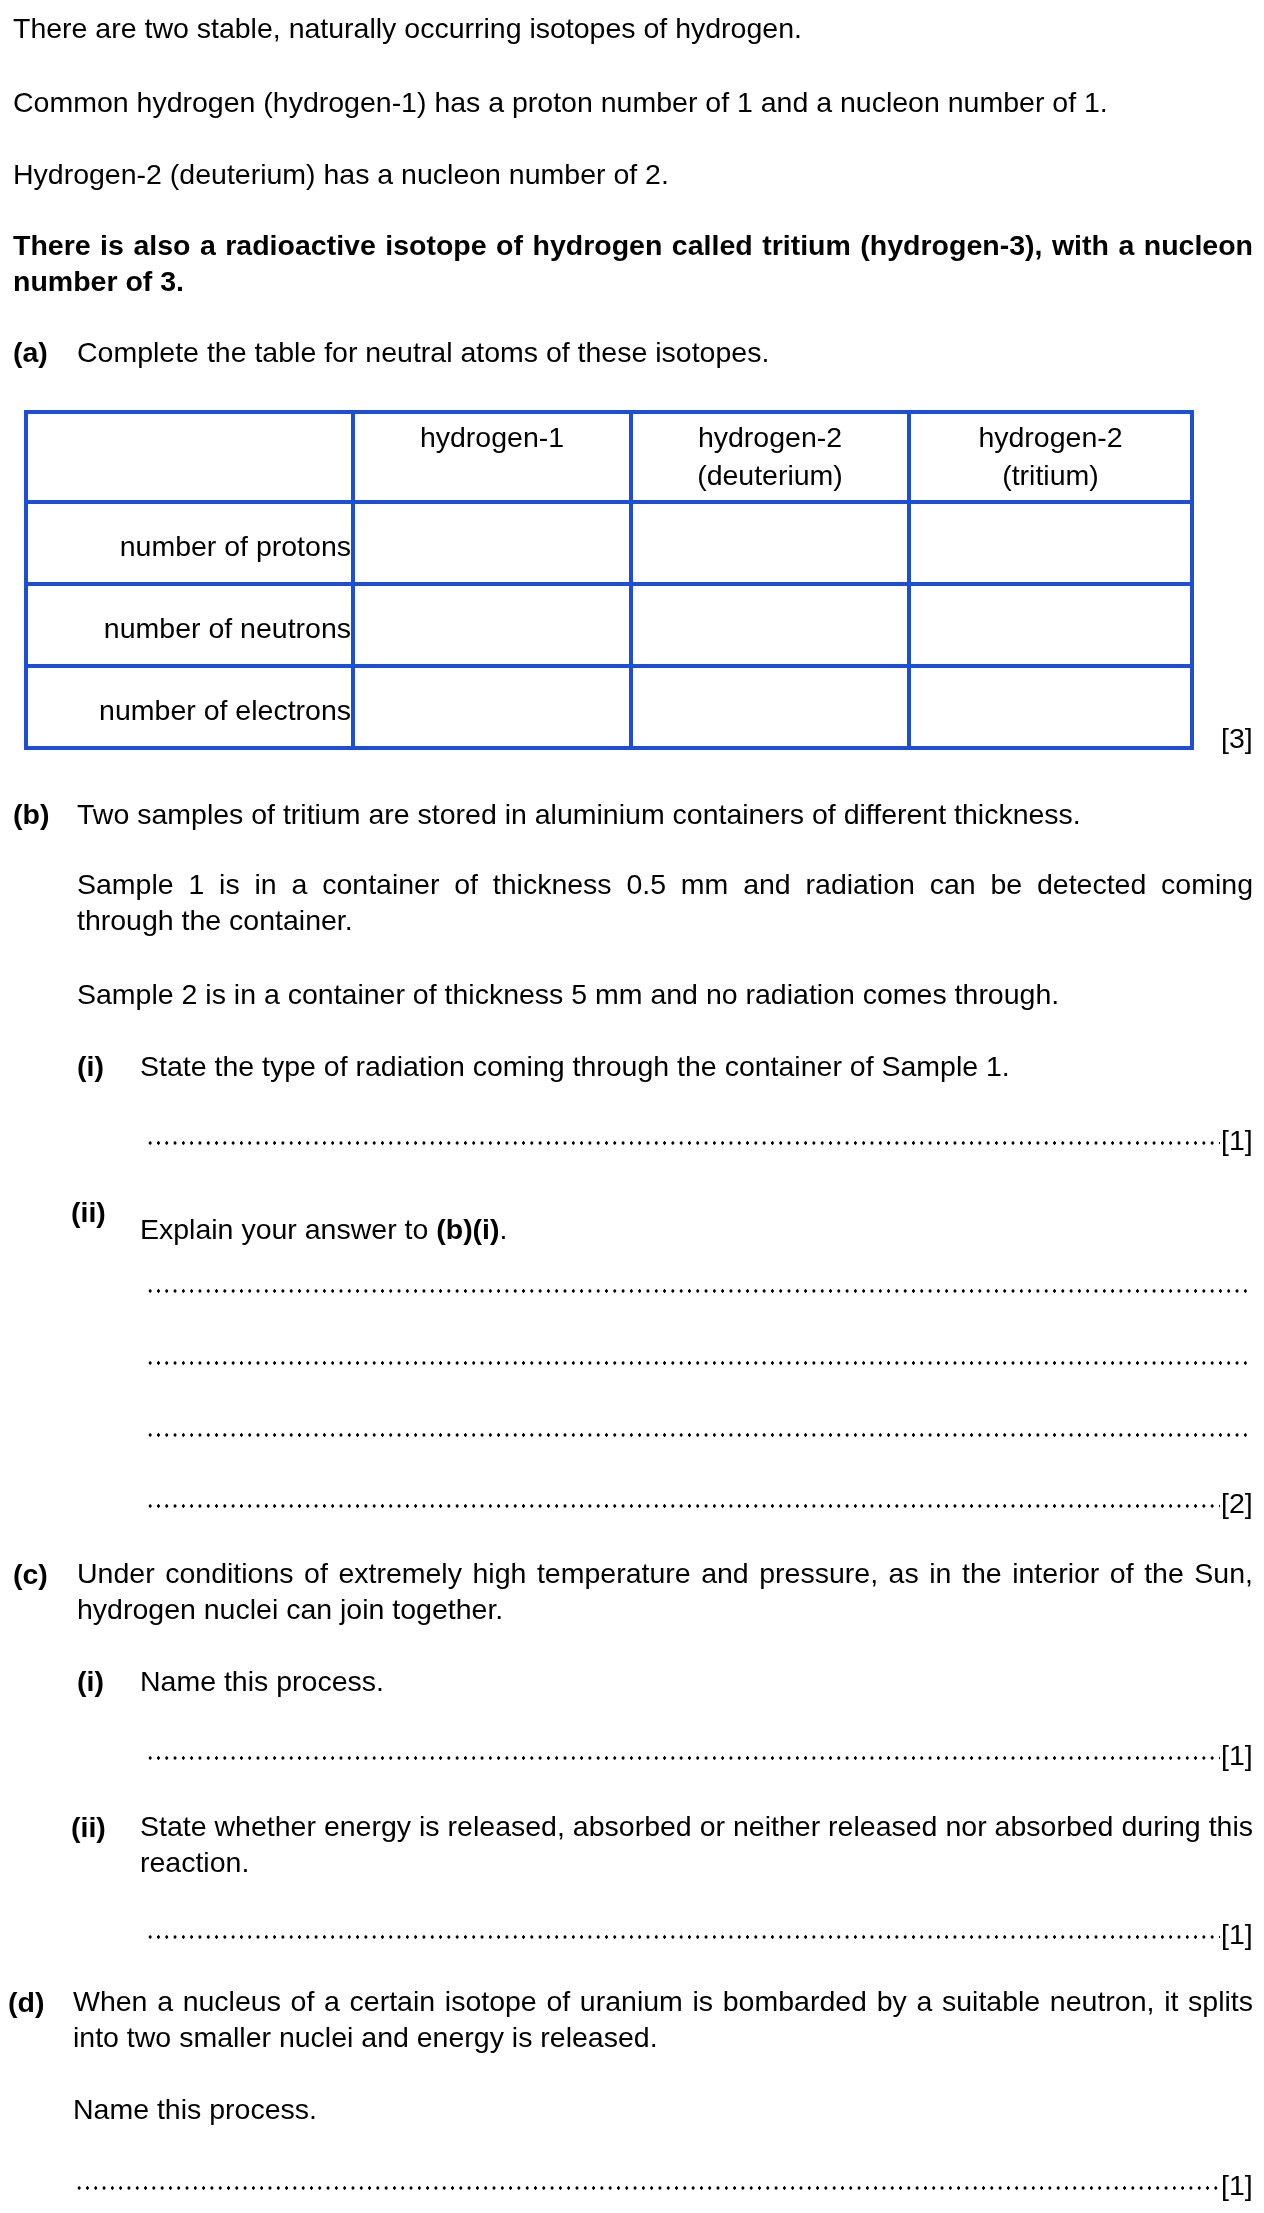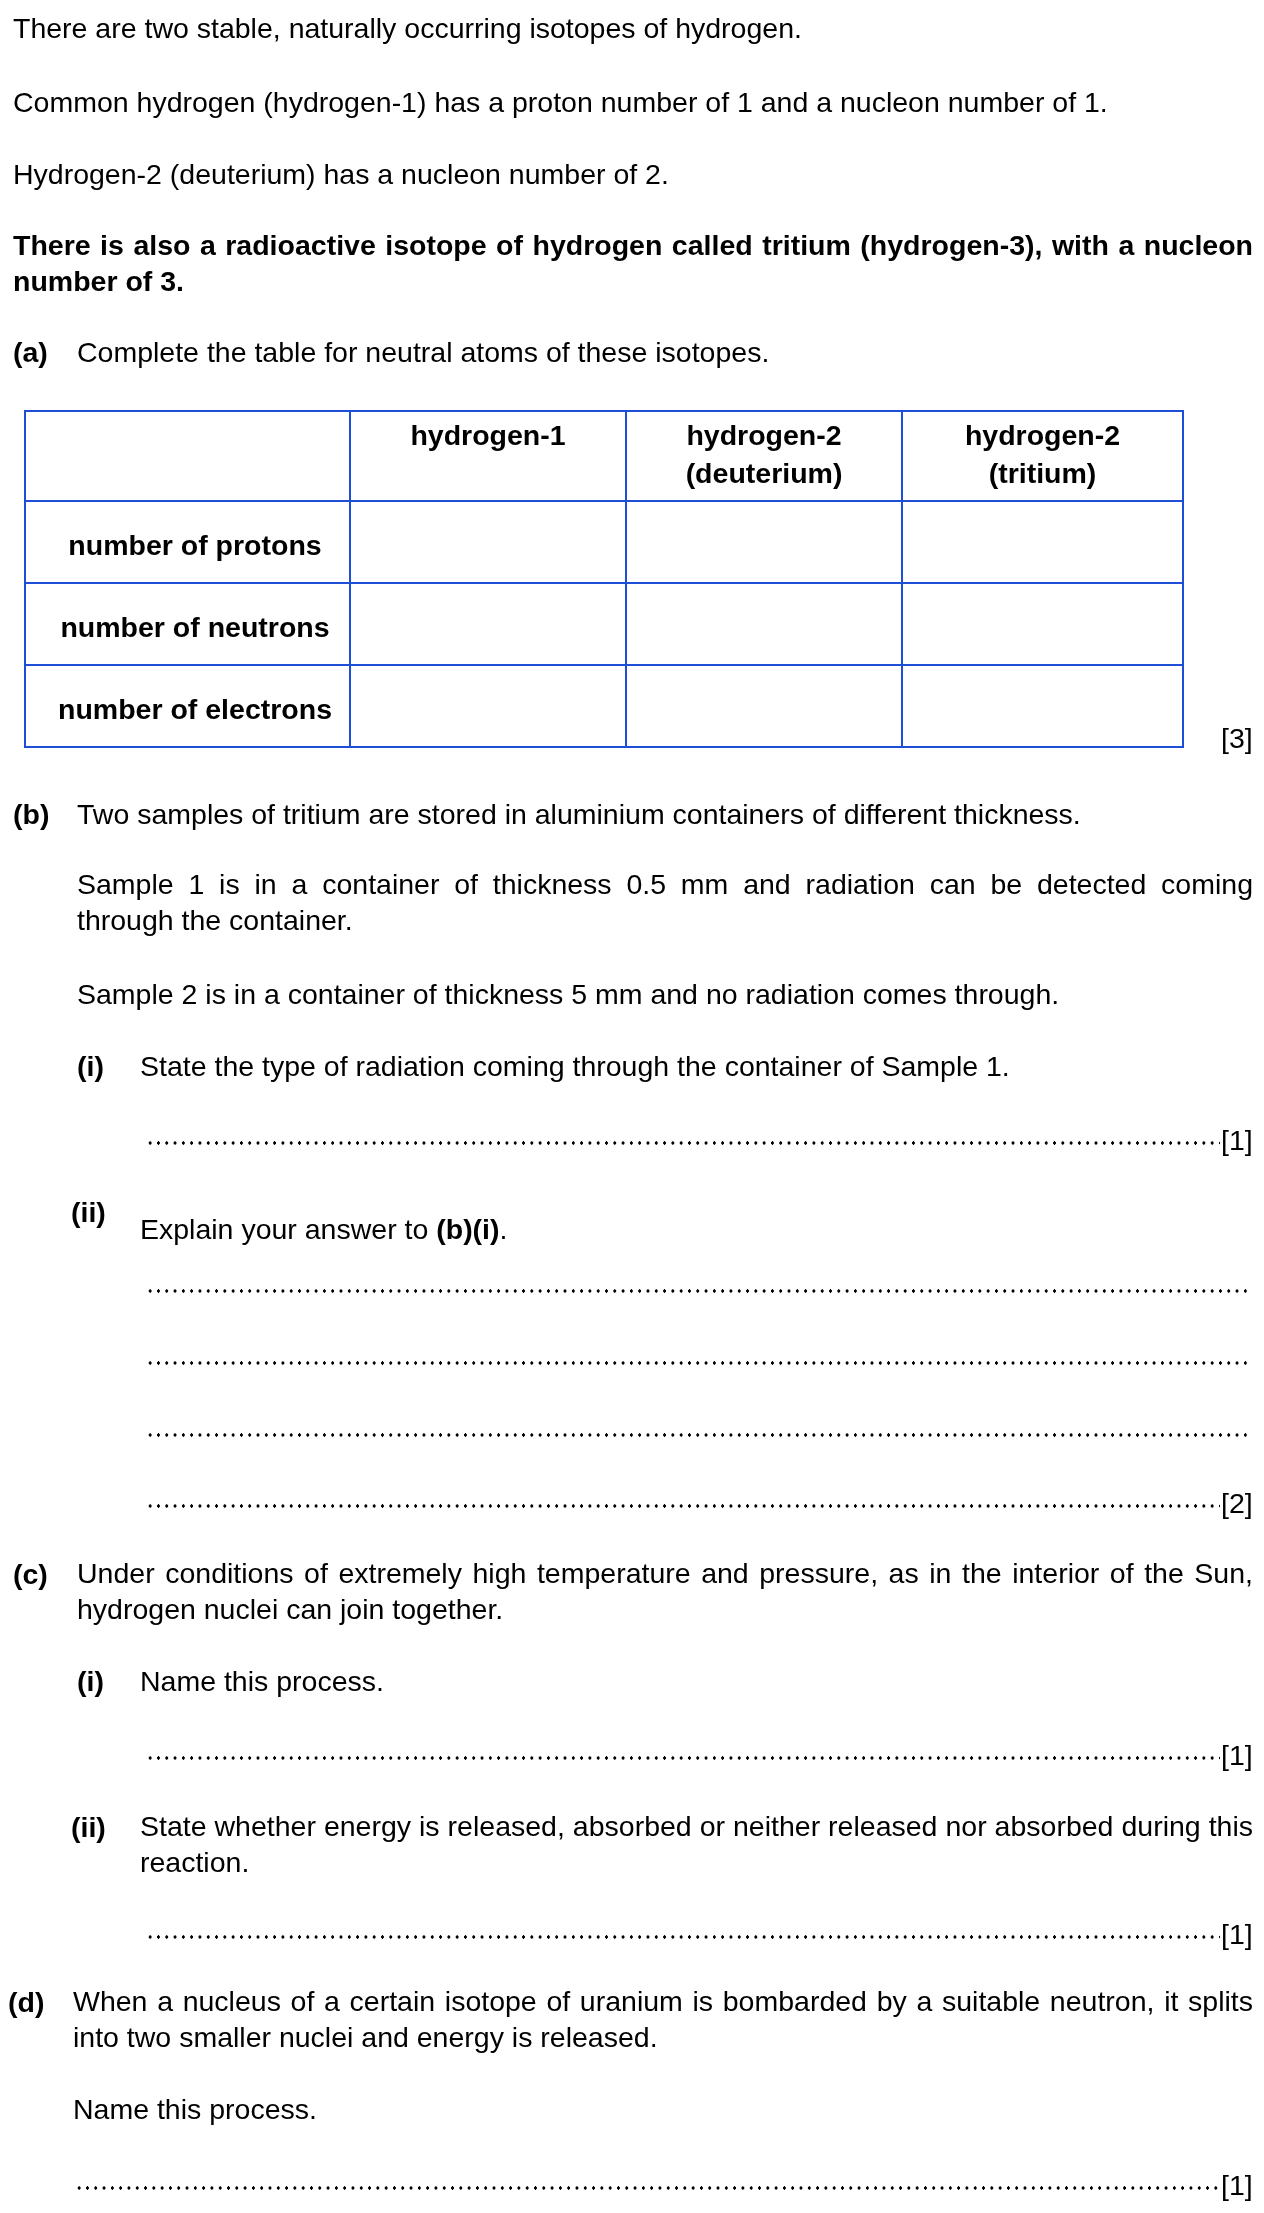--- a/index.html
+++ b/index.html
@@ -8,29 +8,29 @@
     font-family: "Liberation Sans", sans-serif; font-size: 28.5px; color: #000;
   }
   .abs { position: absolute; white-space: nowrap; line-height: 1; text-align: center; }
   .b { font-weight: bold; }
   .just { white-space: normal; text-align: justify; text-align-last: left; line-height: 36px; }
   .dots { position: absolute; height: 4px;
     background-image: radial-gradient(circle, #000 0 1.5px, transparent 1.8px);
     background-size: 8.3px 4px; background-repeat: repeat-x; }
   .marks { position: absolute; line-height: 1; white-space: nowrap; }
   table.iso { position: absolute; left: 24px; top: 410px; border-collapse: collapse; }
-  table.iso td, table.iso th { border: 2px solid #1d4ed8; padding: 0; font-weight: bold; }
+  table.iso td, table.iso th { border: 4px solid #1d4ed8; padding: 0; font-weight: normal; }
   table.iso .c0 { width: 323px; }
   table.iso .c1 { width: 274px; }
   table.iso .c2 { width: 274px; }
   table.iso .c3 { width: 279px; }
   table.iso tr.hdr { height: 90px; }
   table.iso tr.row { height: 82px; }
   table.iso th { vertical-align: top; text-align: center; line-height: 38px; padding-top: 4px; }
-  table.iso td.lbl { text-align: center; padding-left: 15px; vertical-align: middle; padding-top: 6px; }
+  table.iso td.lbl { text-align: right; padding-left: 15px; vertical-align: middle; padding-top: 6px; }
   .hline { display: block; }
 </style>
 </head>
 <body>
 
 <div class="abs" style="left:13px; top:14px;">There are two stable, naturally occurring isotopes of hydrogen.</div>
 <div class="abs" style="left:13px; top:88px;">Common hydrogen (hydrogen-1) has a proton number of 1 and a nucleon number of 1.</div>
 <div class="abs" style="left:13px; top:160px;">Hydrogen-2 (deuterium) has a nucleon number of 2.</div>
 <div class="abs just" style="left:13px; top:227px; width:1240px;font-weight:bold;">There is also a radioactive isotope of hydrogen called tritium (hydrogen-3), with a nucleon number of 3.</div>
 

